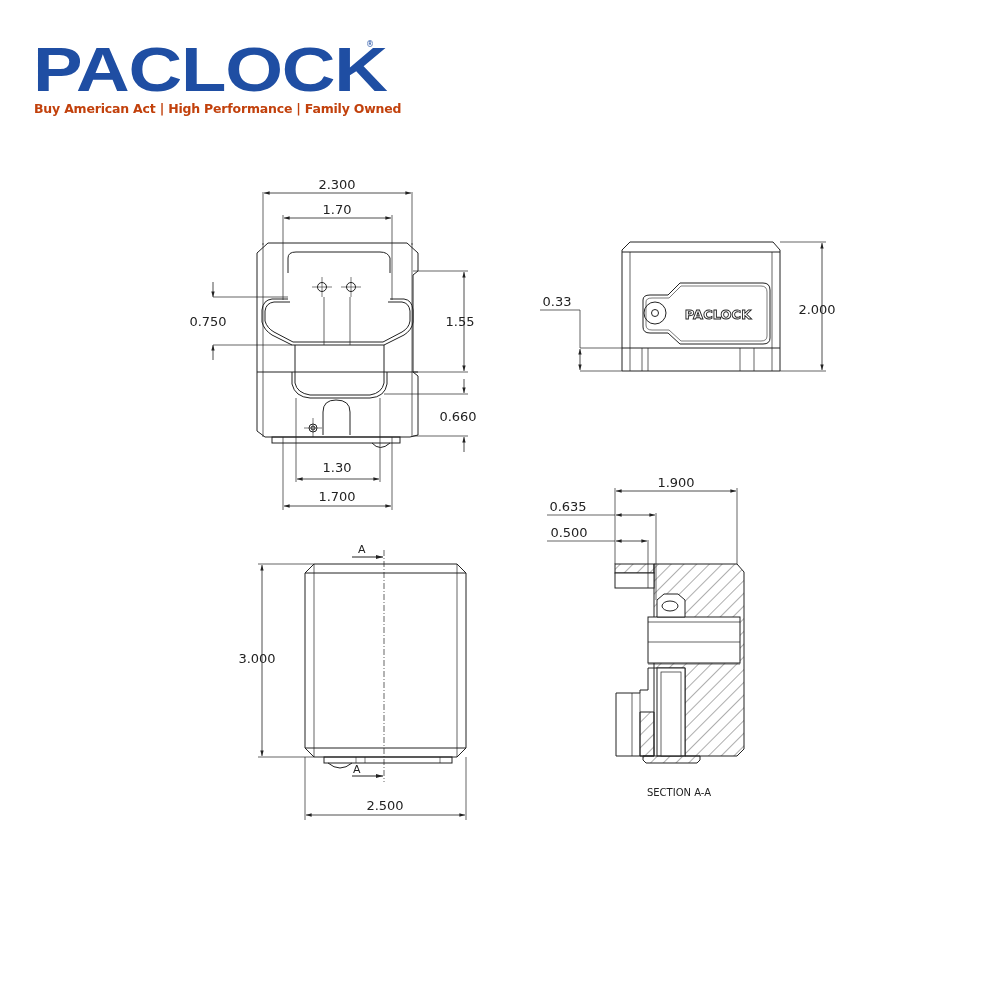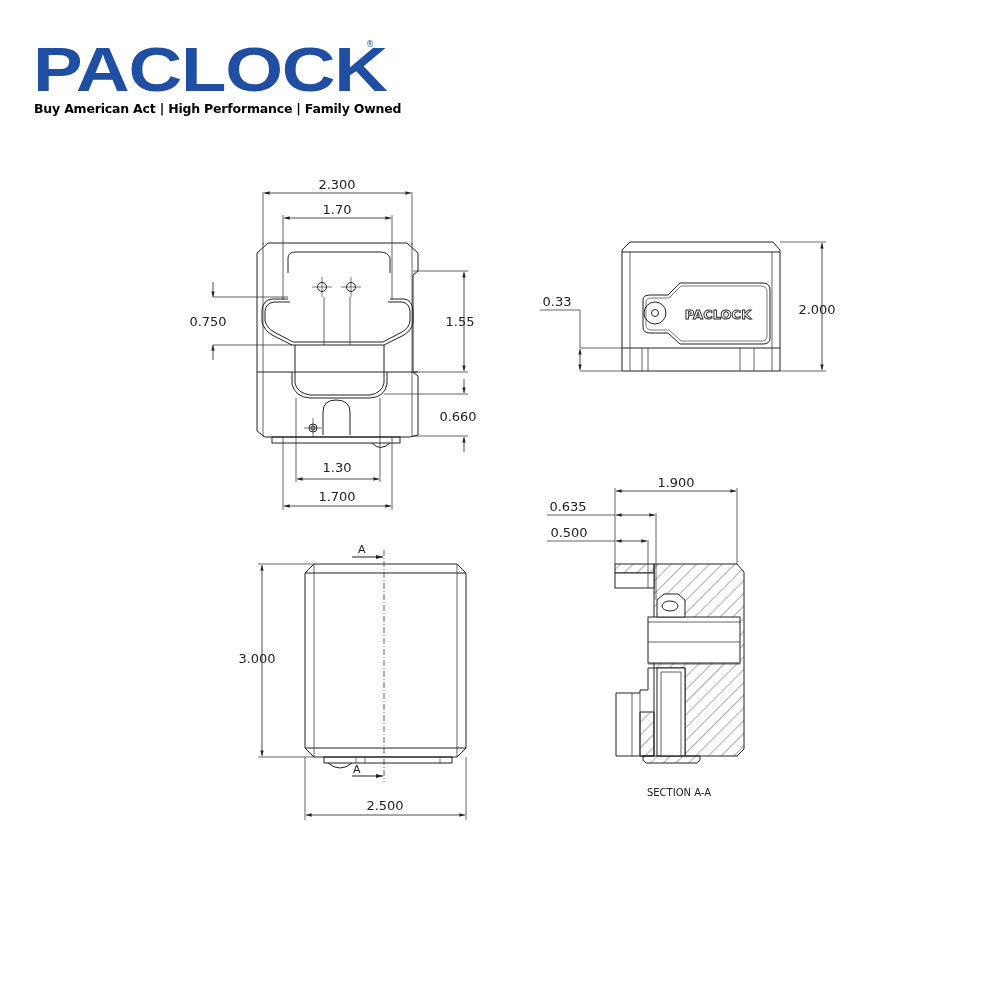--- a/index.html
+++ b/index.html
@@ -1,20 +1,20 @@
 <!DOCTYPE html>
 <html><head>
 <meta charset="utf-8">
 <style>
   html, body { margin:0; padding:0; background:#ffffff; }
   body { width:1000px; height:1000px; position:relative; overflow:hidden; font-family:"DejaVu Sans", sans-serif; }
   .logo { position:absolute; left:33px; top:38px; }
   .logo-word { font-family:"Liberation Sans", sans-serif; font-weight:bold; font-size:63px; letter-spacing:-1px; color:#1f4ea3; line-height:63px; transform:scaleX(1.18); transform-origin:left top; display:inline-block; }
   .logo-reg { position:absolute; left:333px; top:2px; font-size:8px; color:#1f4ea3; }
-  .tagline { position:absolute; left:34px; top:101px; font-family:"DejaVu Sans", sans-serif; font-size:12.5px; font-weight:bold; color:#000000; white-space:nowrap; letter-spacing:-0.2px; }
+  .tagline { position:absolute; left:34px; top:101px; font-family:"DejaVu Sans", sans-serif; font-size:12.5px; font-weight:bold; color:#c2410c; white-space:nowrap; letter-spacing:-0.2px; }
   svg { position:absolute; left:0; top:0; }
   svg text { font-family:"DejaVu Sans", sans-serif; fill:#222; }
 </style>
 </head>
 <body>
 
 <div class="logo">
   <span class="logo-word">PACLOCK</span>
   <span class="logo-reg">®</span>
 </div>

